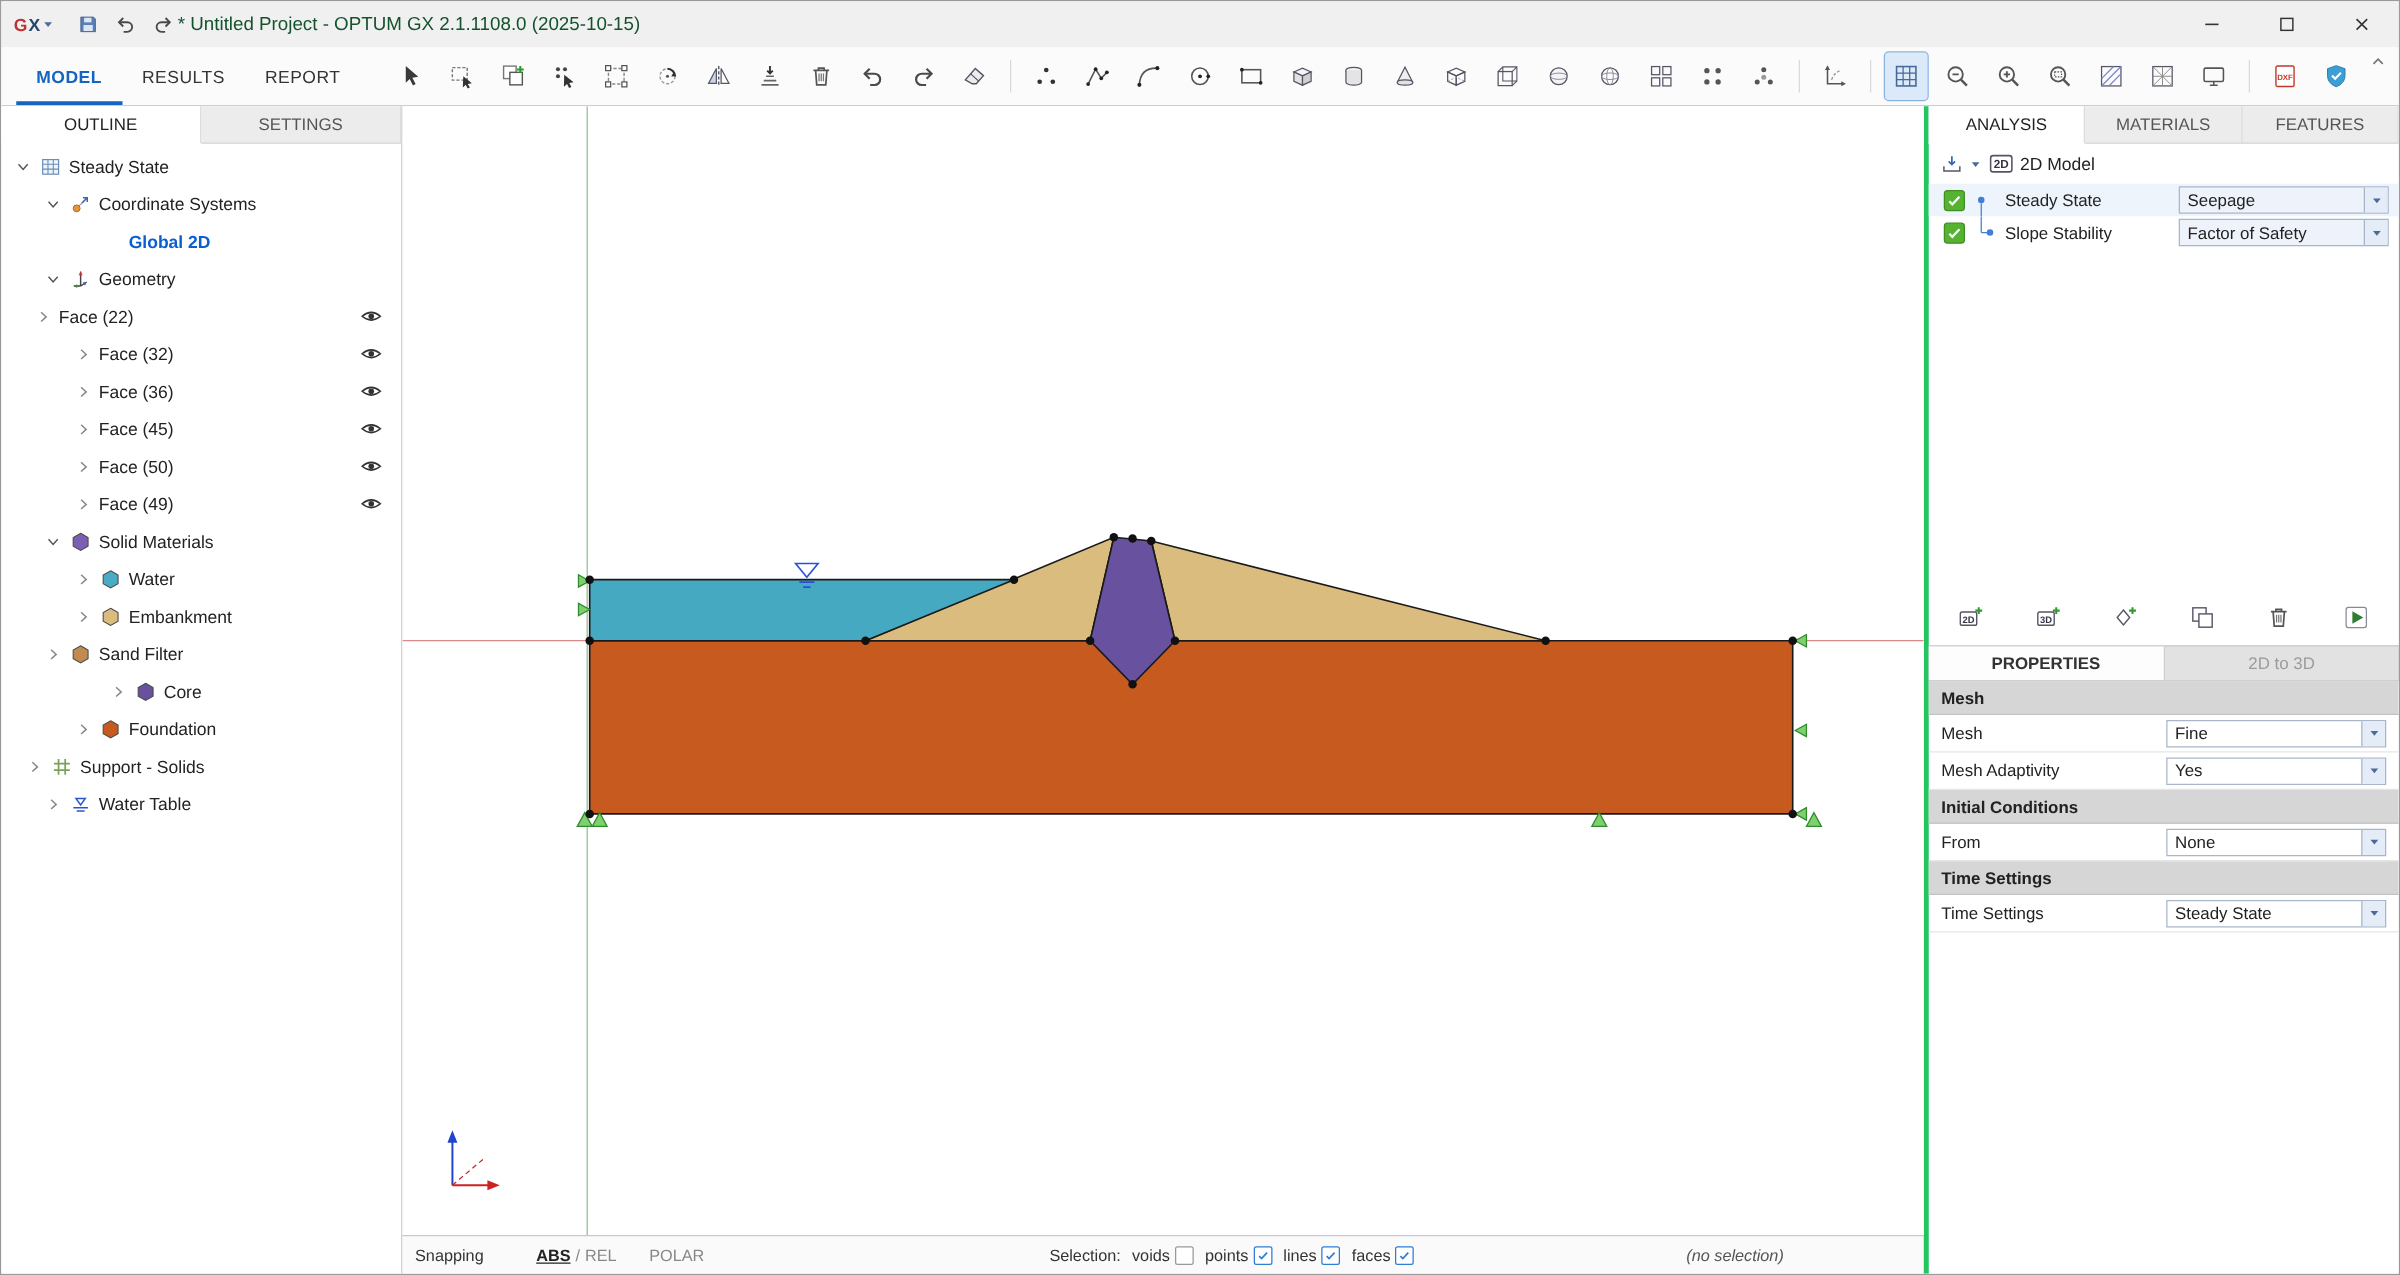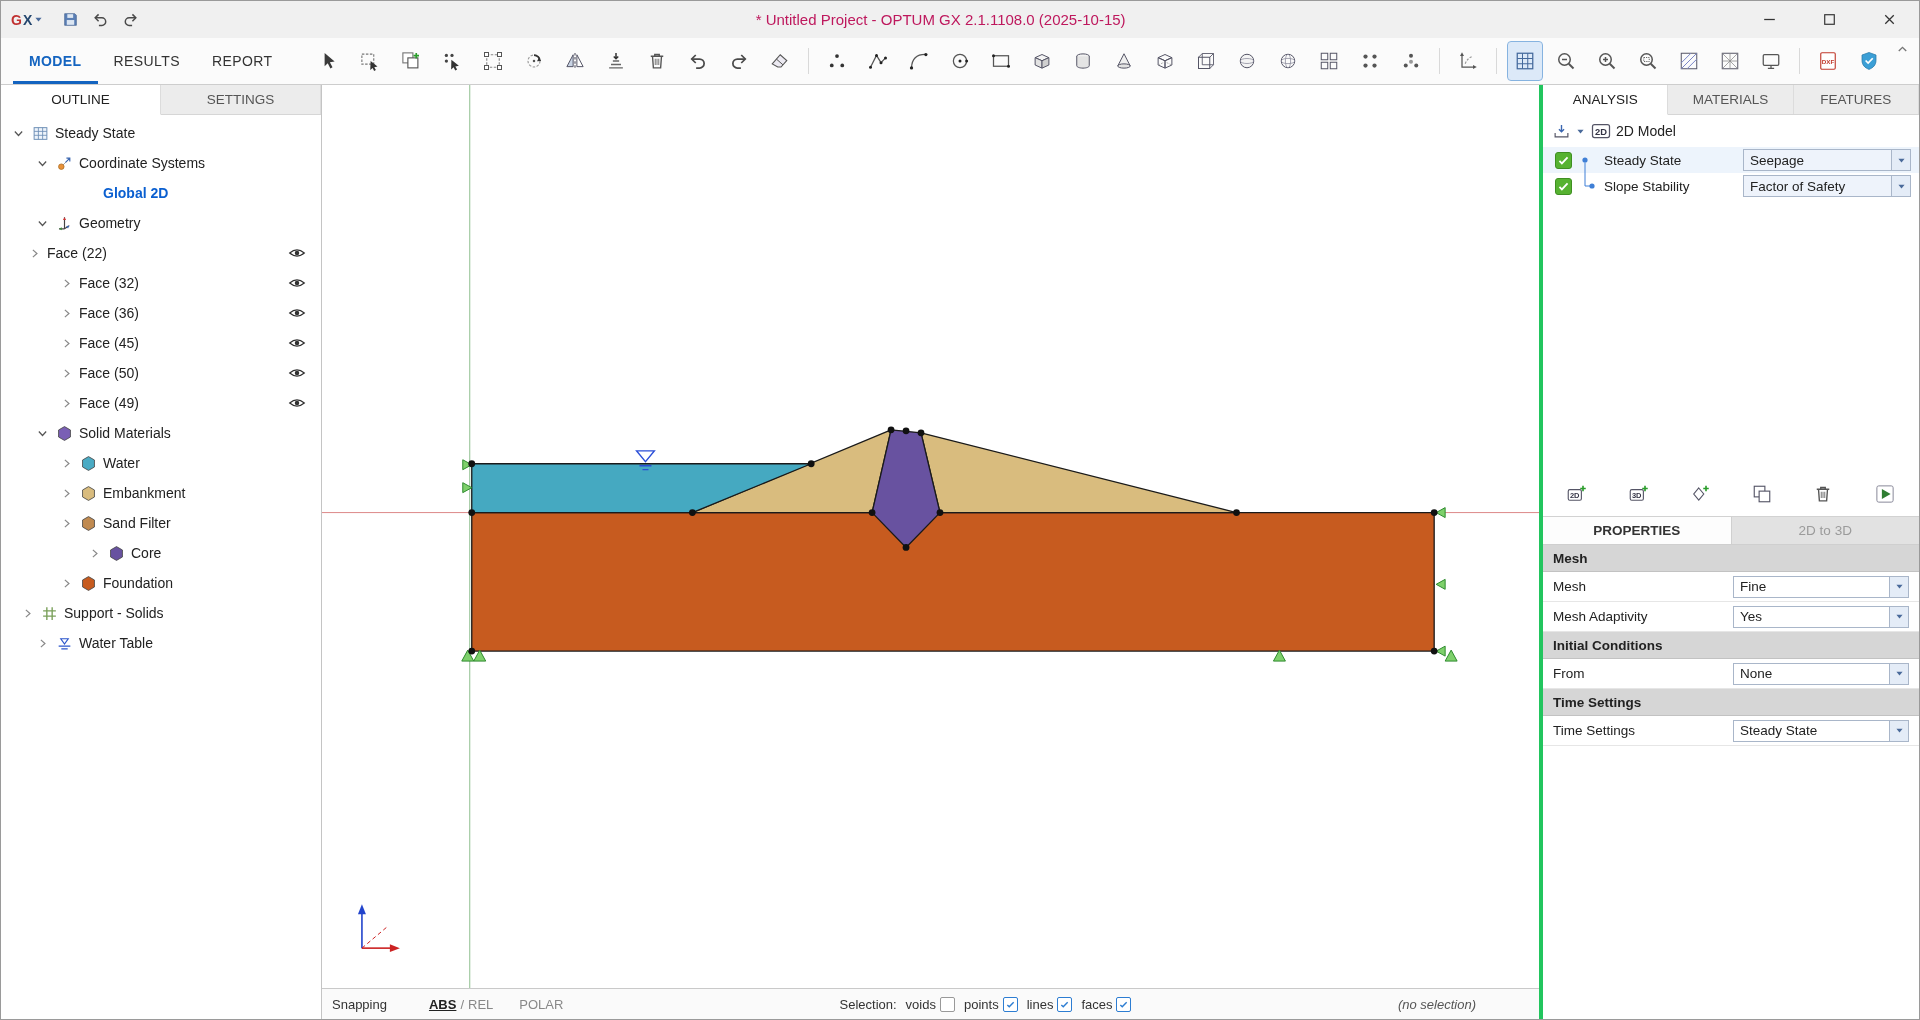--- a/index.html
+++ b/index.html
@@ -9,21 +9,21 @@
        border:1px solid #9a9a9a}
   svg{display:block}
   .i10{width:11px;height:11px}.i12{width:13px;height:13px}.i16{width:17px;height:17px}.i18{width:20px;height:20px}
 
   
   .titlebar{flex:0 0 37px;background:#f0f0f0;display:flex;align-items:center}
   .tb-left{display:flex;align-items:center;padding-left:10px;gap:6px}
   .logo{display:flex;align-items:center;font-weight:bold;font-size:14px;margin-right:8px;gap:1px}
   .logo-g{color:#c03030}.logo-x{color:#24466e}
   .tb-btn{width:24px;height:26px;display:flex;align-items:center;justify-content:center;border-radius:3px}
-  .tb-title{flex:1;text-align:center;font-size:15px;color:#be185d;white-space:nowrap}
+  .tb-title{flex:1;font-size:15px;color:#14532d;white-space:nowrap}
   .tb-right{display:flex;height:37px}
   .win-btn{width:60px;height:37px;display:flex;align-items:center;justify-content:center}
 
   
   .ribbon{flex:0 0 46px;background:#fbfbfb;border-bottom:1px solid #cdcdcd;display:flex;align-items:center;padding:0 8px 0 12px}
   .rtab{padding:0 16px;height:46px;display:flex;align-items:center;font-size:14px;color:#333;letter-spacing:.4px}
   .rtab.active{color:#1464c0;font-weight:bold;box-shadow:inset 0 -3px 0 #1464c0}
   .toolbar{display:flex;align-items:center;gap:7px;margin-left:24px;flex:1;min-width:0}
   .tbtn{width:34px;height:38px;display:flex;align-items:center;justify-content:center;border-radius:3px;flex:0 0 auto}
   .tbtn svg{width:20px;height:20px}
@@ -83,21 +83,21 @@
   .sb-left{display:flex;align-items:center;width:300px;padding-left:10px;flex:0 0 300px}
   .sb-snapping{margin-right:42px}
   .sb-abs{font-weight:bold;text-decoration:underline;color:#222}
   .sb-sep{color:#888;margin:0 4px}
   .sb-rel{color:#888}
   .sb-polar{color:#888;margin-left:26px}
   .sb-center{flex:1;display:flex;align-items:center;justify-content:center;gap:9px}
   .sb-toggle{display:flex;align-items:center;gap:4px}
   .sb-box{width:15px;height:15px;border:1px solid #999;background:#fff;display:flex;align-items:center;justify-content:center;border-radius:2px}
   .sb-box.on{border-color:#2d7dd2}
-  .sb-right{flex:0 0 190px;text-align:center;padding-right:14px;font-style:italic;color:#555}
+  .sb-right{flex:0 0 190px;text-align:left;padding-right:14px;font-style:italic;color:#555}
 </style>
 </head>
 <body>
 
 <div class="app">
 
   <div class="titlebar">
     <div class="tb-left">
       <div class="logo">
         <span class="logo-g">G</span>
@@ -594,21 +594,21 @@
                 <path d="M6 3.5L11 8l-5 4.5" fill="none" stroke="#888" stroke-width="1.5"></path>
               </svg>
             </span>
             <span class="ticon">
               <svg class="i16" viewBox="0 0 16 16">
                 <path d="M8 1.5l5.6 3.2v6.6L8 14.5l-5.6-3.2V4.7z" fill="#d9bc7e" stroke="#4a4a4a" stroke-width=".8"></path>
               </svg>
             </span>
             <span class="tlabel">Embankment</span>
           </div>
-          <div class="trow" style="padding-left:58px">
+          <div class="trow" style="padding-left:34px">
             <span class="chev">
               <svg class="i12" viewBox="0 0 16 16" xmlns="http://www.w3.org/2000/svg">
                 <path d="M6 3.5L11 8l-5 4.5" fill="none" stroke="#888" stroke-width="1.5"></path>
               </svg>
             </span>
             <span class="ticon">
               <svg class="i16" viewBox="0 0 16 16">
                 <path d="M8 1.5l5.6 3.2v6.6L8 14.5l-5.6-3.2V4.7z" fill="#c08a50" stroke="#4a4a4a" stroke-width=".8"></path>
               </svg>
             </span>

